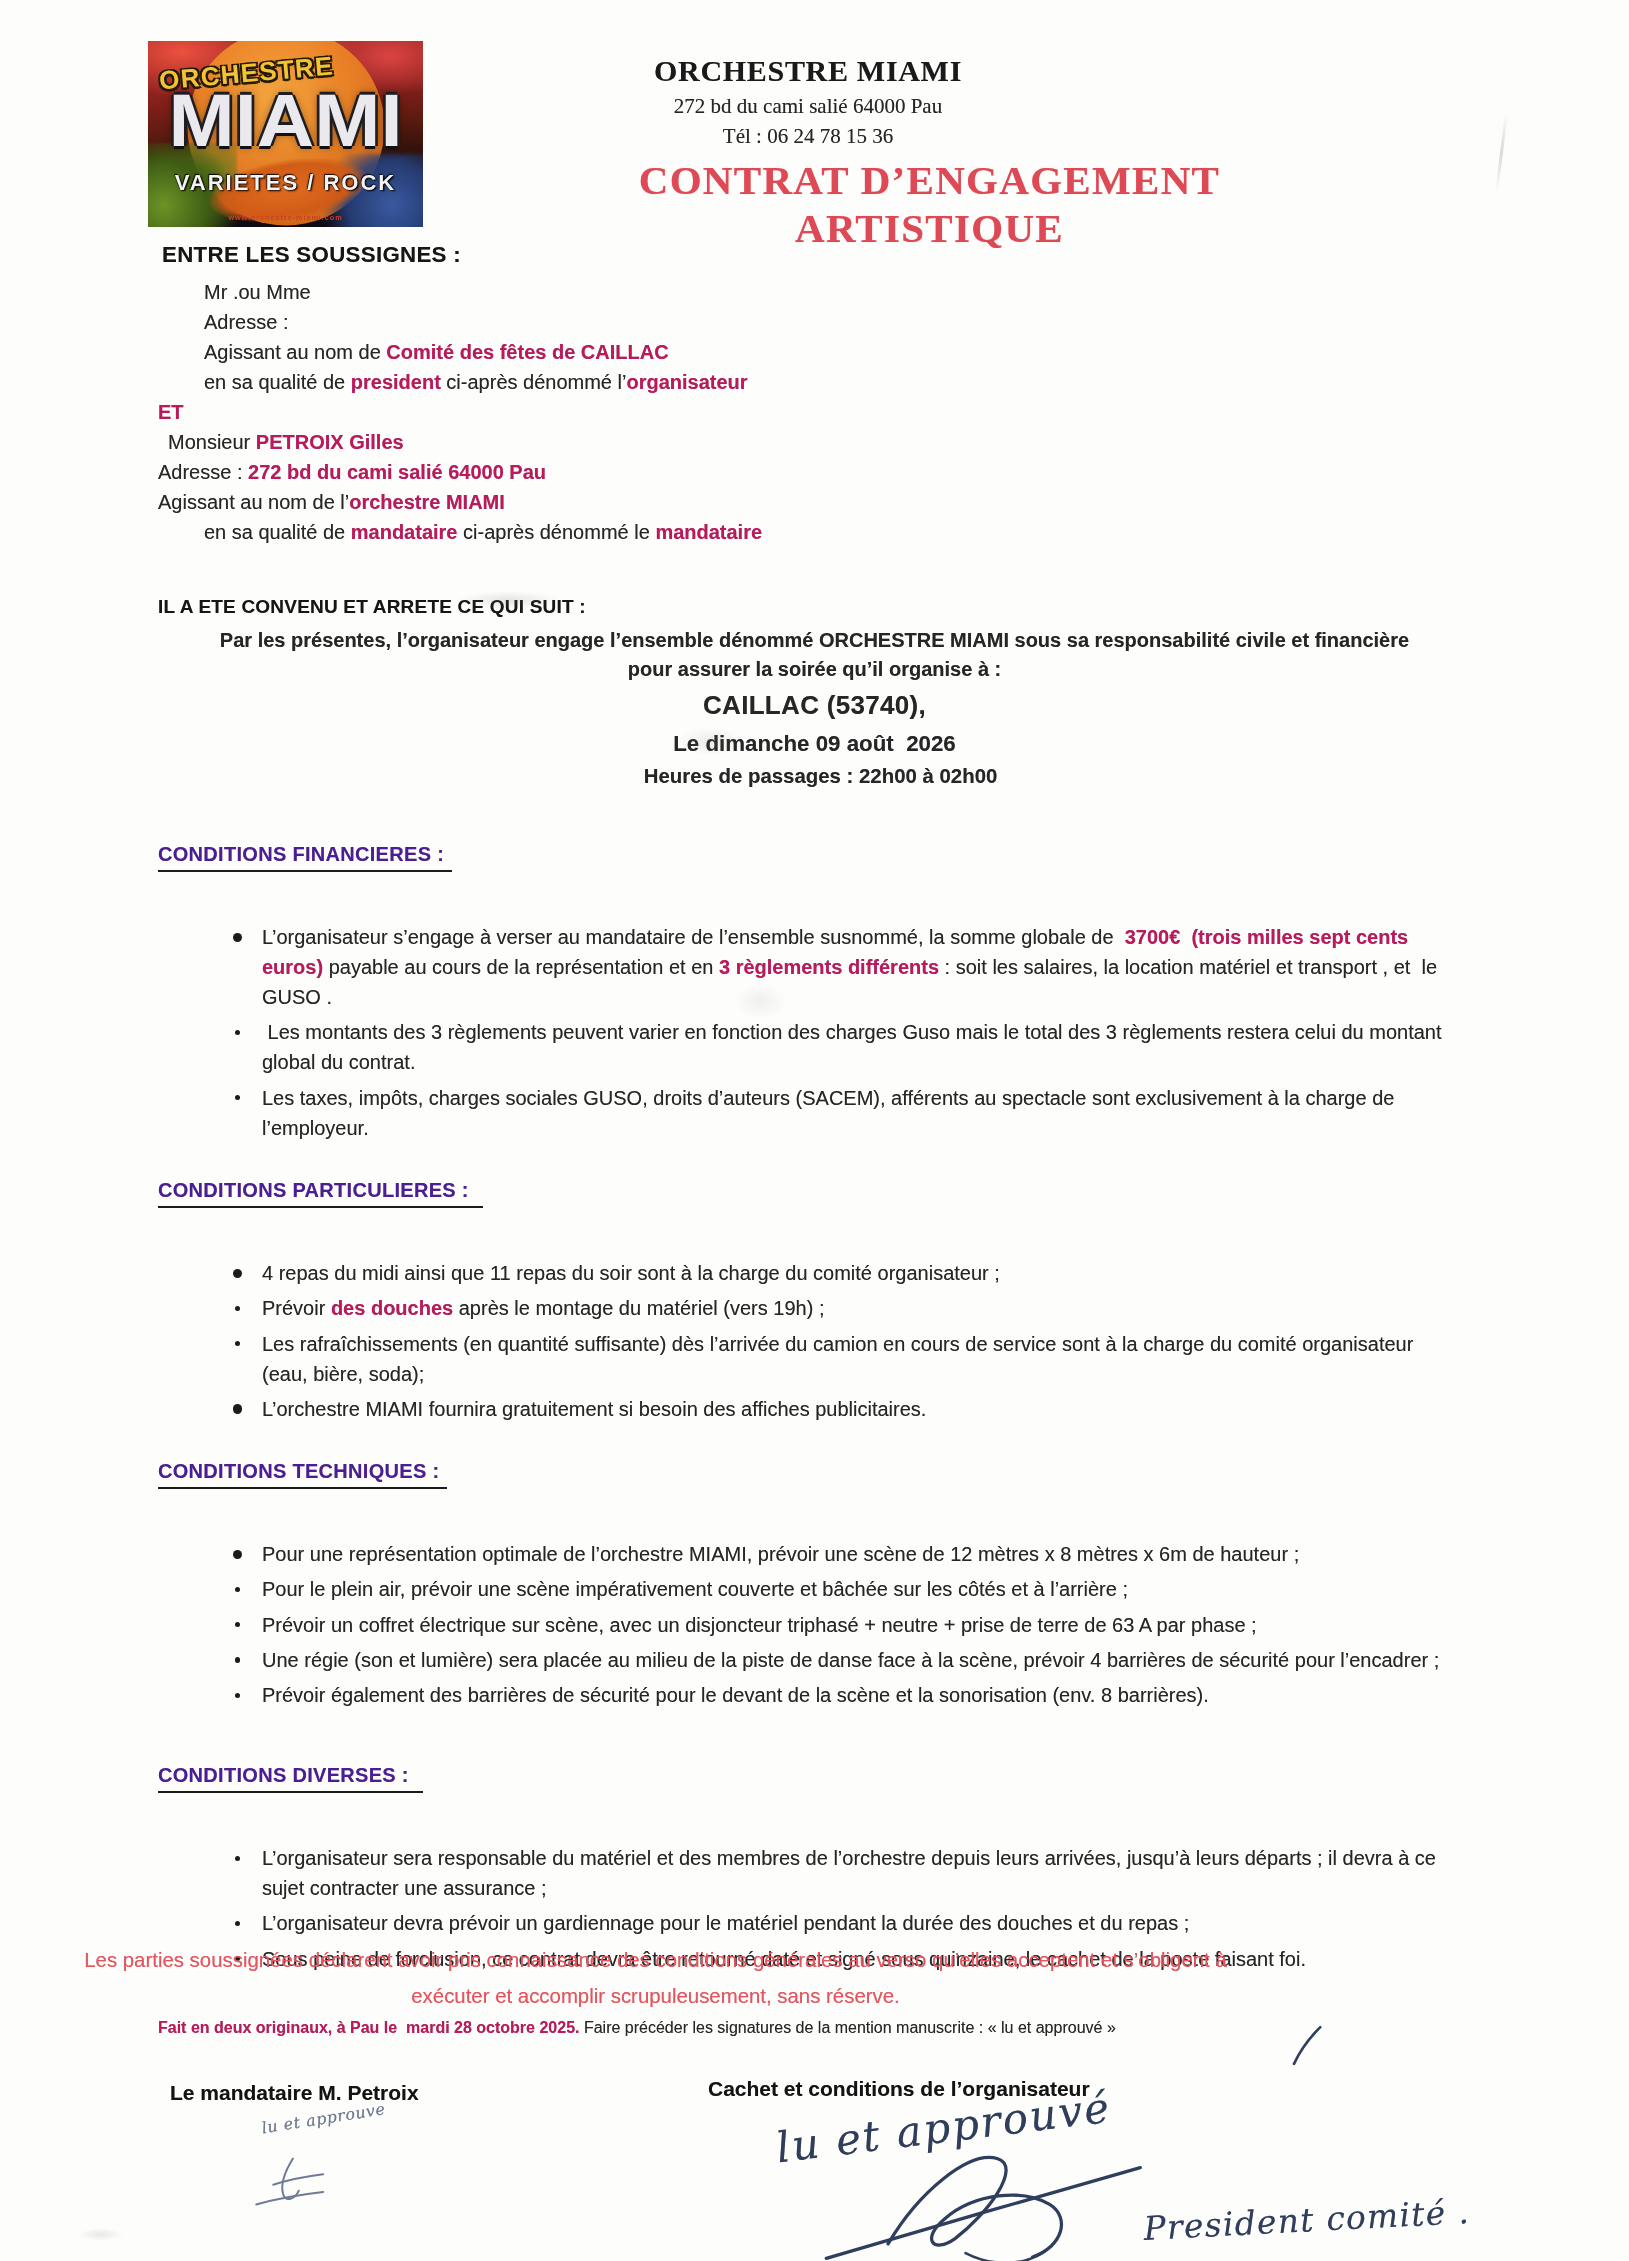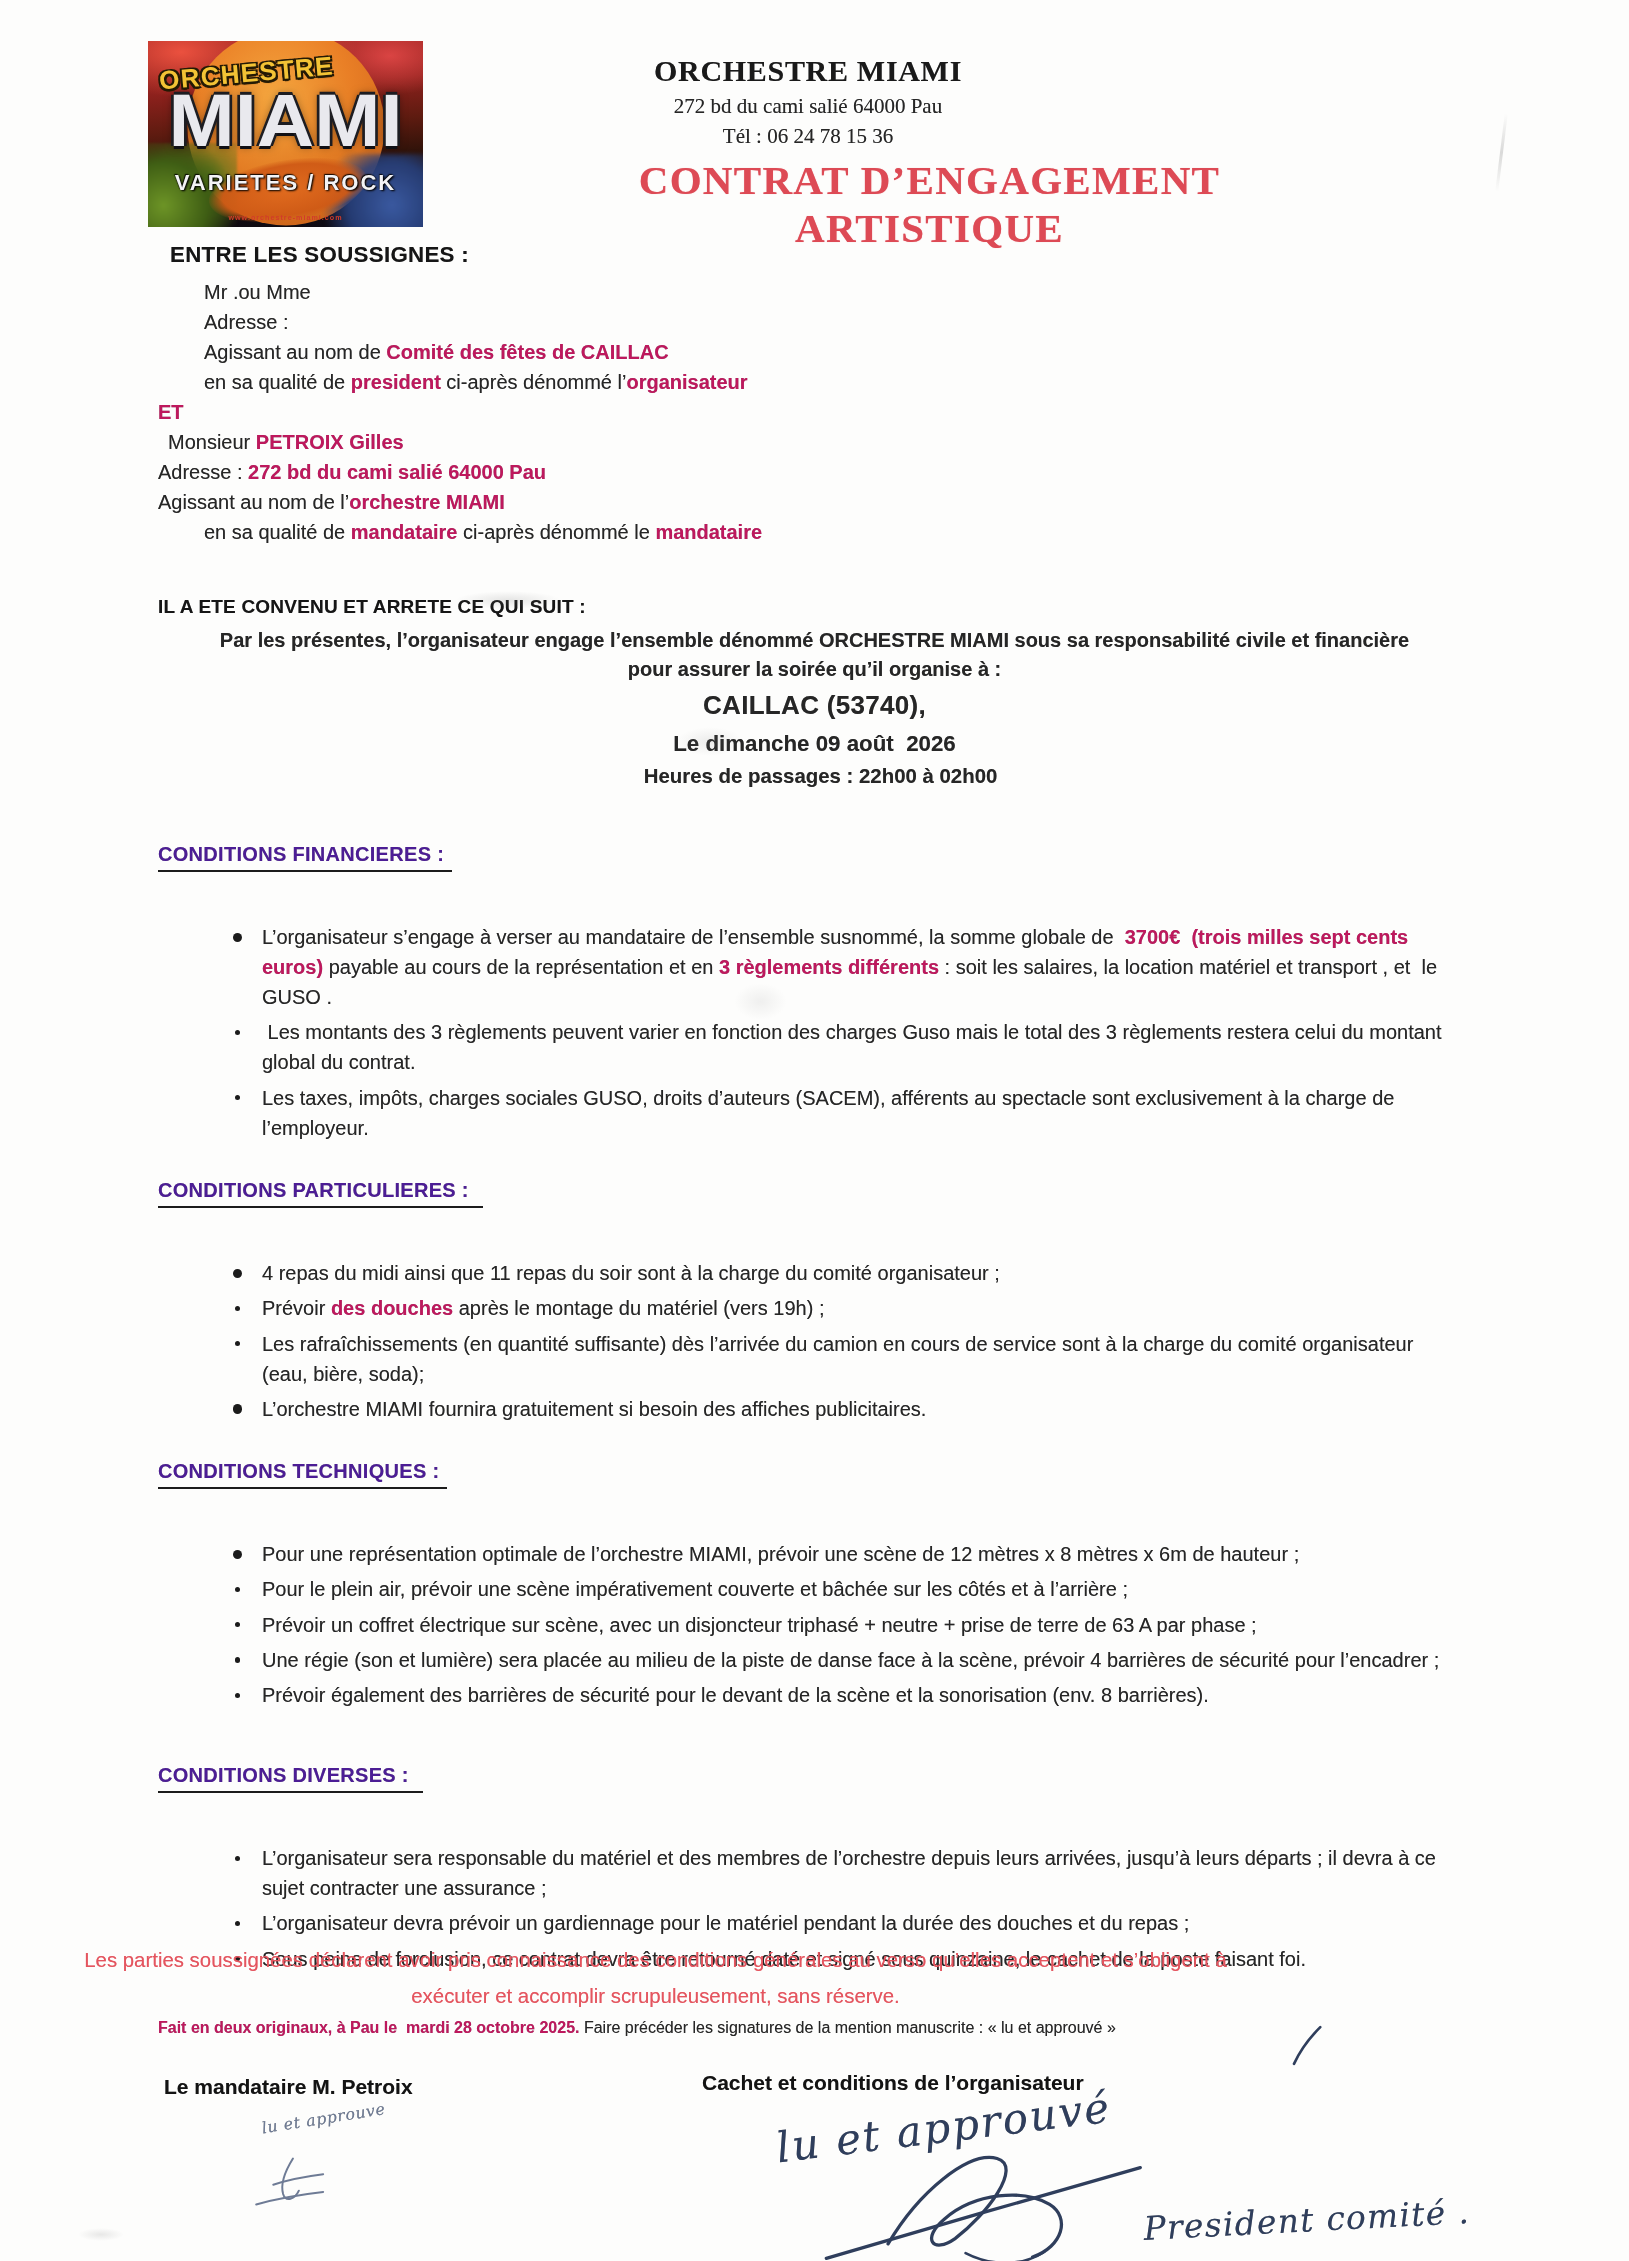--- a/index.html
+++ b/index.html
@@ -57,21 +57,21 @@
   .h3t{display:inline-block;font-weight:bold;letter-spacing:0.3px;color:#4c1d95;border-bottom:2.6px solid #1c1c1c;padding:0 8px 4px 0;white-space:pre;}
   ul.bullets{margin:0;padding:0 0 0 74px;list-style:none;}
   ul.bullets li{display:flex;margin:0 0 5.3px 0;}
   .dot{flex:none;width:30px;position:relative;}
   .dot::before{content:"";position:absolute;left:1.3px;border-radius:50%;background:#1b1b1b;}
   .dot-big::before{width:9.2px;height:9.2px;top:10.5px;}
   .dot-small::before{width:5.3px;height:5.3px;top:12.5px;left:2.6px;}
   .btext{flex:1;font-size:20px;line-height:30px;white-space:pre-wrap;}
   .red-note{position:absolute;left:0;width:1311px;text-align:center;color:var(--text-red,#e4555f);font-size:20.4px;line-height:35px;margin:0;text-shadow:0 0 0.3px rgba(228,85,95,.6);}
   .fait{position:absolute;left:158px;width:1278px;font-size:16px;line-height:32px;white-space:pre-wrap;margin:0;}
-  .sig-label{position:absolute;font-weight:bold;font-size:21px;color:#131313;margin:6px;}
+  .sig-label{position:absolute;font-weight:bold;font-size:21px;color:#131313;margin:12px;}
   
   .sig-layer{position:absolute;inset:0;width:1629px;height:2261px;pointer-events:none;}
   .hw{font-family:"DejaVu Serif","Liberation Serif",serif;font-style:italic;stroke:none;}
   .hw-small{font-size:24px;fill:var(--ink-light,#6e7b95);letter-spacing:1px;}
   .hw-big{font-size:64px;fill:var(--ink,#2f3e5c);letter-spacing:3px;}
   .hw-role{font-size:50px;fill:var(--ink,#2f3e5c);letter-spacing:2px;}
   .stroke{fill:none;stroke:var(--ink,#2f3e5c);stroke-linecap:round;stroke-linejoin:round;}
   .stroke-light{fill:none;stroke:var(--ink-light,#6e7b95);stroke-linecap:round;}
   
   .artifact{position:absolute;pointer-events:none;}
@@ -99,21 +99,21 @@
   </div>
 
   <div class="head-block">
     <div class="org-name">ORCHESTRE MIAMI</div>
     <div class="org-address">272 bd du cami salié 64000 Pau</div>
     <div class="org-phone">Tél : 06 24 78 15 36</div>
   </div>
   <div class="head-title">CONTRAT D’ENGAGEMENT ARTISTIQUE</div>
 
   <section class="abs" style="left:158px;top:242px;width:1301px;">
-    <h2 class="h-entre" style="margin-left:12px;">ENTRE LES SOUSSIGNES :</h2>
+    <h2 class="h-entre" style="margin-left:4px;">ENTRE LES SOUSSIGNES :</h2>
     <div>
 
         <p class="pline ind-1"><span>Mr .ou Mme</span></p>
 
         <p class="pline ind-1"><span>Adresse :</span></p>
 
         <p class="pline ind-1"><span>Agissant au nom de </span><span class="b">Comité des fêtes de CAILLAC</span></p>
 
         <p class="pline ind-1"><span>en sa qualité de </span><span class="b">president</span><span> ci-après dénommé l’</span><span class="b">organisateur</span></p>
 

